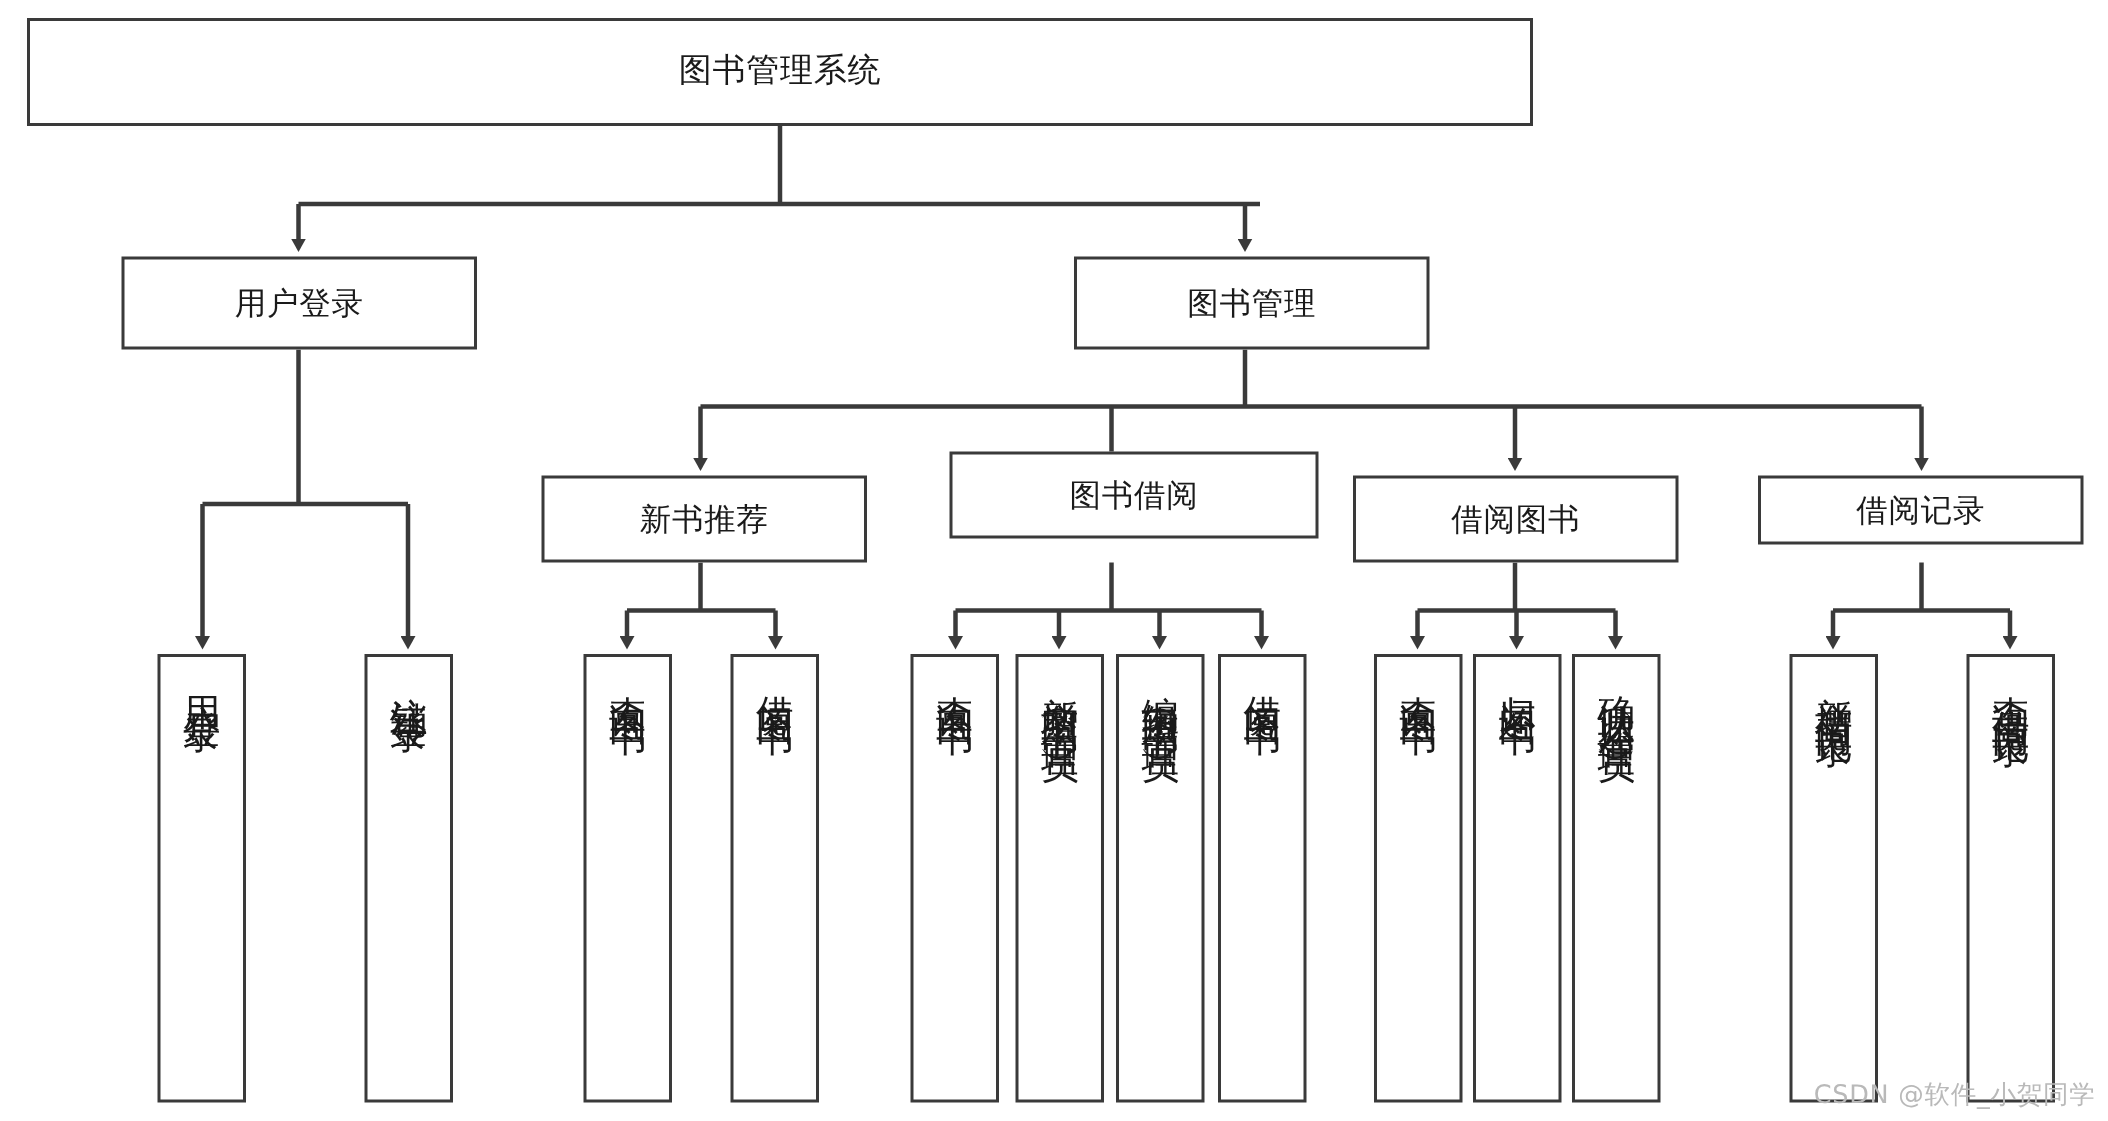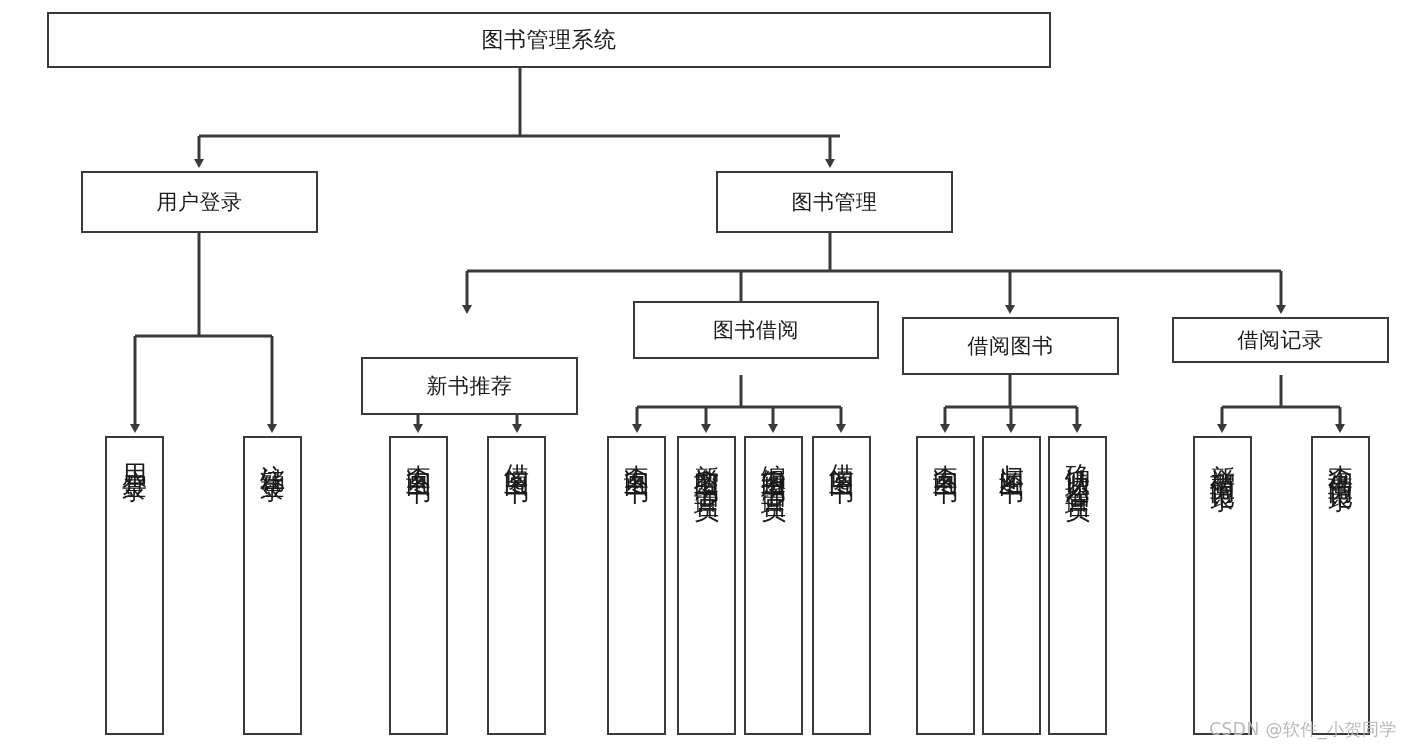--- a/index.html
+++ b/index.html
@@ -123,32 +123,32 @@
       <path d="M1011,407 L1011,425" marker-end="url(#arrow)"></path>
       <path d="M1077,407 L1077,425" marker-end="url(#arrow)"></path>
 
       <path d="M1281,375 L1281,407"></path>
       <path d="M1222,407 L1340,407"></path>
       <path d="M1222,407 L1222,425" marker-end="url(#arrow)"></path>
       <path d="M1340,407 L1340,425" marker-end="url(#arrow)"></path>
     </g>
   </svg>
 
-  <div class="node h root" style="left: 18px; top: 12px; width: 1004px; height: 56px; margin-left: 29px;">
+  <div class="node h root" style="left: 18px; top: 12px; width: 1004px; height: 72px;">
     <span class="label">图书管理系统</span>
   </div>
 
   <div class="node h" style="left: 81px; top: 171px; width: 237px; height: 62px;">
     <span class="label">用户登录</span>
   </div>
   <div class="node h" style="left: 716px; top: 171px; width: 237px; height: 62px;">
     <span class="label">图书管理</span>
   </div>
 
-  <div class="node h" style="left: 361px; top: 317px; width: 217px; height: 58px; margin-top: 40px;">
+  <div class="node h" style="left: 361px; top: 317px; width: 217px; height: 58px;">
     <span class="label">新书推荐</span>
   </div>
   <div class="node h" style="left: 633px; top: 301px; width: 246px; height: 58px;">
     <span class="label">图书借阅</span>
   </div>
   <div class="node h" style="left: 902px; top: 317px; width: 217px; height: 58px;">
     <span class="label">借阅图书</span>
   </div>
   <div class="node h" style="left: 1172px; top: 317px; width: 217px; height: 46px;">
     <span class="label">借阅记录</span>

